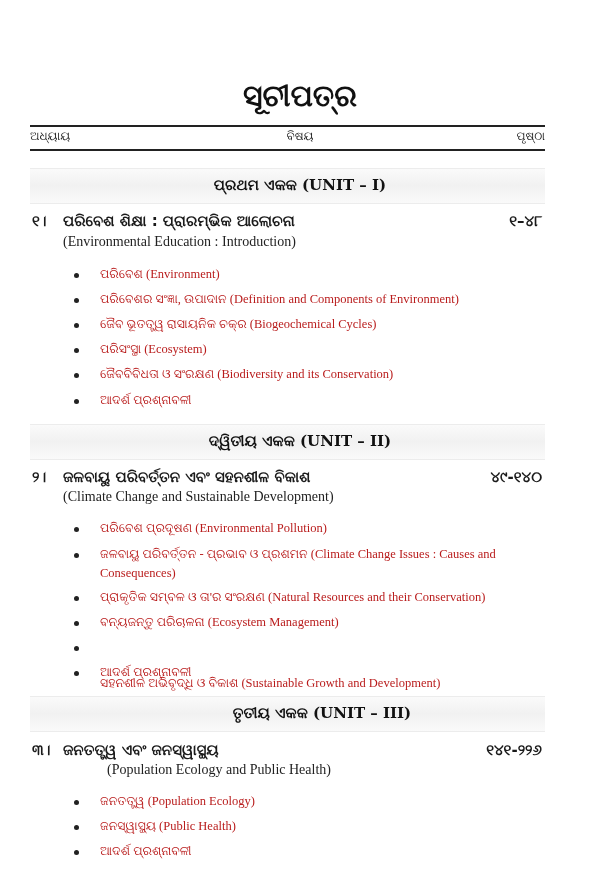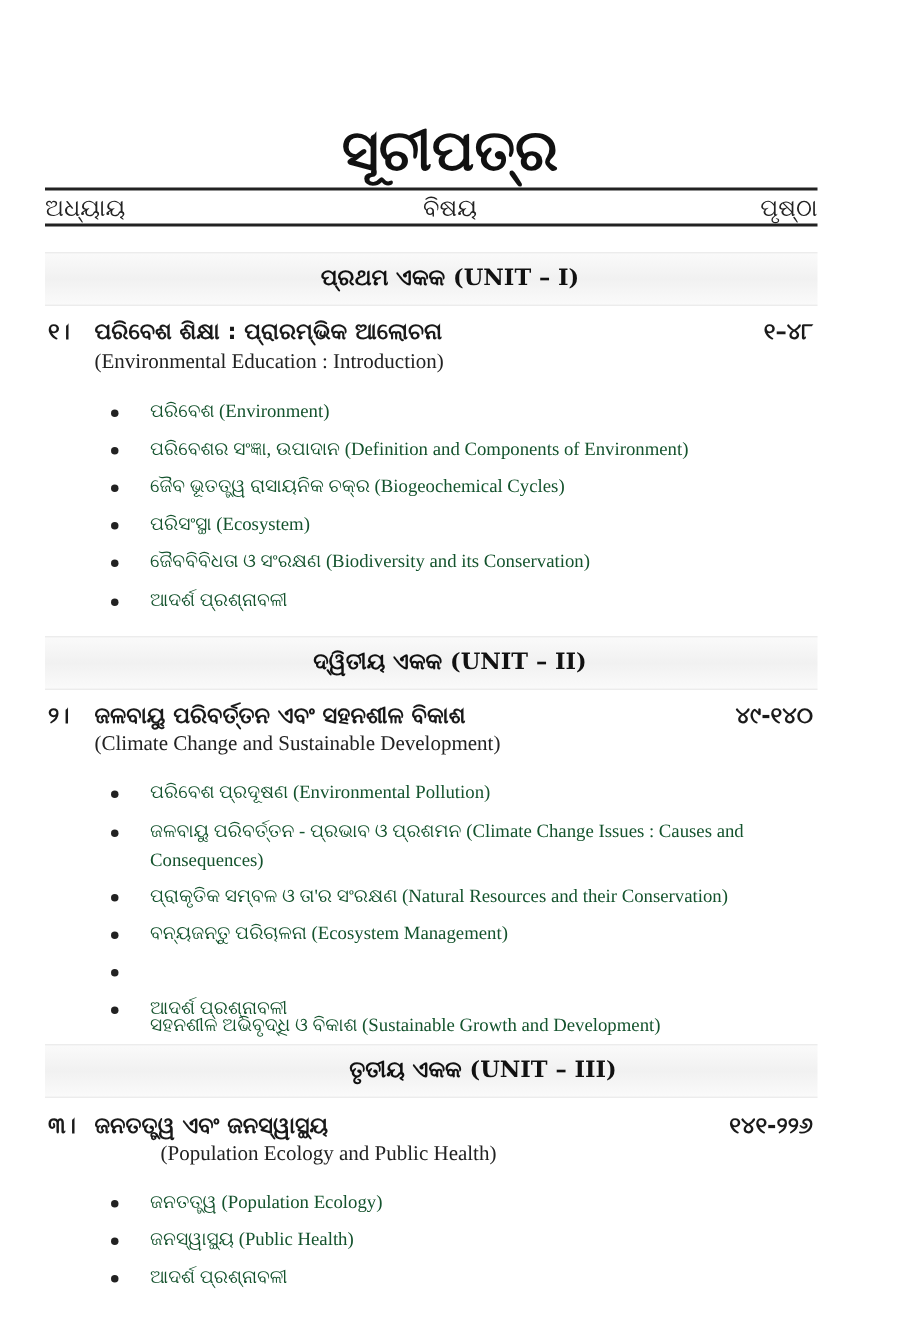--- a/index.html
+++ b/index.html
@@ -5,28 +5,28 @@
   html, body { margin: 0; padding: 0; }
   body {
     width: 600px; height: 885px; overflow: hidden;
     background: #ffffff; color: #1a1a1a;
     font-family: "DejaVu Serif", "Liberation Serif", serif;
     position: relative;
   }
   .page { position: absolute; left: 0; top: 0; width: 600px; height: 885px; }
   .title {
     position: absolute; left: 0; width: 600px; top: 78px;
-    text-align: center; font-size: 38px; font-weight: bold;
+    text-align: center; font-size: 30px; font-weight: bold;
     font-family: "DejaVu Sans", sans-serif; color: #111;
   }
   .rule { position: absolute; left: 30px; width: 515px; height: 0; border-top: 2px solid #222; }
   .rule.top { top: 125px; }
   .rule.bottom { top: 149px; }
   .colhead {
-    position: absolute; top: 129px; font-size: 16px;
+    position: absolute; top: 129px; font-size: 12px;
     font-family: "DejaVu Sans", sans-serif; color: #222;
   }
   .colhead.left { left: 30px; }
   .colhead.mid { left: 0; width: 600px; text-align: center; }
   .colhead.right { right: 55px; }
   .band {
     position: absolute; left: 30px; width: 515px; height: 34px;
     background: linear-gradient(#fafafa, #f1f1f1 50%, #fafafa);
     border-top: 1px solid #ececec; border-bottom: 1px solid #ececec;
   }
@@ -49,21 +49,21 @@
   .pages {
     position: absolute; right: 58px; font-size: 15px; font-weight: bold;
     font-family: "DejaVu Sans", sans-serif;
   }
   .bullet {
     position: absolute; left: 74px; width: 5px; height: 5px;
     border-radius: 50%; background: #222;
   }
   .item {
     position: absolute; left: 100px; width: 420px; font-size: 12.5px;
-    font-family: "Liberation Serif", serif; color: #14532d; line-height: 19px;
+    font-family: "Liberation Serif", serif; color: #b91c1c; line-height: 19px;
   }
 </style>
 </head>
 <body>
 
 <div class="page">
 
   <div class="title">ସୂଚୀପତ୍ର</div>
 
   <div class="rule top"></div>

